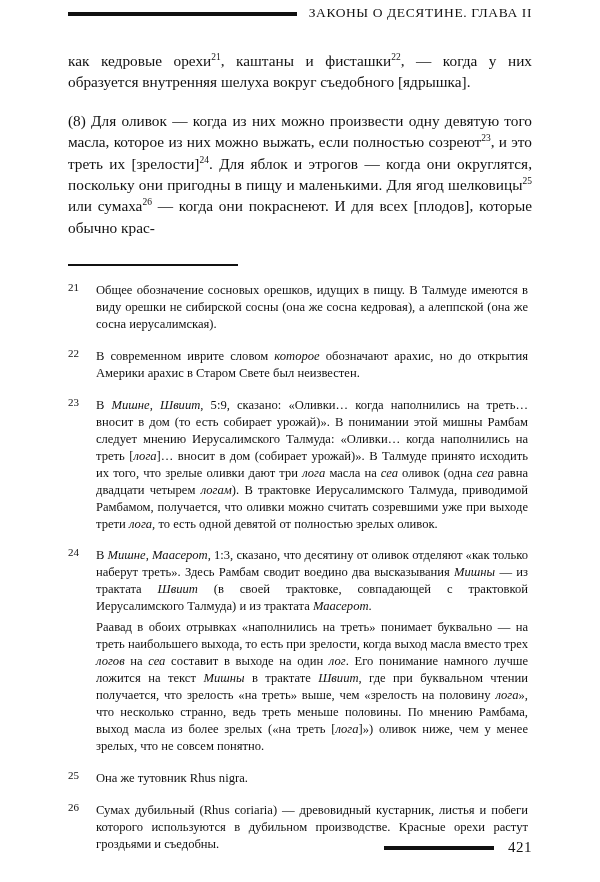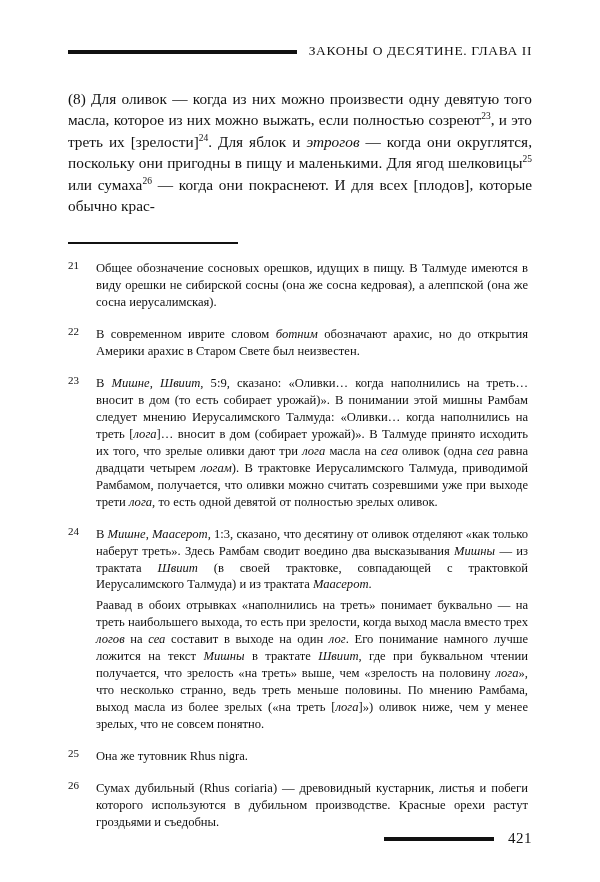--- a/index.html
+++ b/index.html
@@ -21,21 +21,20 @@
     height: 882px;
     box-sizing: border-box;
     padding: 0 68px;
   }
 
   
   .header {
     display: flex;
     align-items: center;
     justify-content: flex-end;
-    padding-top: 38px;
     height: 26px;
   }
   .header-rule {
     flex: 1 1 auto;
     height: 4px;
     background: #111111;
     margin-right: 12px;
     margin-top: 2px;
     max-width: 248px;
   }
@@ -55,21 +54,21 @@
     text-align: justify;
     text-justify: inter-word;
     hyphens: manual;
   }
   .maintext p {
     margin: 0 0 0 0;
   }
   .maintext p.gap {
     margin-top: 17px;
   }
-  .it { font-style: italic; }
+  .it { }
   sup.ref {
     font-size: 9.5px;
     vertical-align: super;
     line-height: 0;
   }
 
   
   .fn-rule {
     margin-top: 26px;
     width: 170px;
@@ -100,21 +99,21 @@
     text-justify: inter-word;
   }
   .fn-body p { margin: 4px; }
   .fn-body p + p { margin-top: 1px; }
 
   
   .footer {
     position: absolute;
     left: 68px;
     right: 68px;
-    bottom: 35px;
+    bottom: 26px;
     display: flex;
     align-items: center;
     justify-content: flex-end;
   }
   .footer-rule {
     width: 110px;
     height: 4px;
     background: #111111;
     margin-right: 14px;
   }
@@ -128,39 +127,40 @@
 <body>
 
 <div class="page">
 
   <div class="header">
     <div class="header-rule"></div>
     <div class="header-title">ЗАКОНЫ О ДЕСЯТИНЕ. ГЛАВА II</div>
   </div>
 
   <div class="maintext">
+    <p><span>как кедровые орехи</span><sup class="ref">21</sup><span>, каштаны и фисташки</span><sup class="ref">22</sup><span>, — когда у них образуется внутренняя шелуха вокруг съедобного [ядрышка].</span></p>
 
     <p class="gap"><span>(8) Для оливок — когда из них можно произвести одну девятую того масла, которое из них можно выжать, если полностью созреют</span><sup class="ref">23</sup><span>, и это треть их [зрелости]</span><sup class="ref">24</sup><span>. Для яблок и </span><span class="it">этрогов</span><span> — когда они округлятся, поскольку они пригодны в пищу и маленькими. Для ягод шелковицы</span><sup class="ref">25</sup><span> или сумаха</span><sup class="ref">26</sup><span> — когда они покраснеют. И для всех [плодов], которые обычно крас-</span></p>
   </div>
 
   <div class="fn-rule"></div>
 
   <div class="footnotes">
 
     <div class="fn">
       <div class="fn-num">21</div>
       <div class="fn-body">
         <p>Общее обозначение сосновых орешков, идущих в пищу. В Талмуде имеются в виду орешки не сибирской сосны (она же сосна кедровая), а алеппской (она же сосна иерусалимская).</p>
       </div>
     </div>
 
     <div class="fn">
       <div class="fn-num">22</div>
       <div class="fn-body">
-        <p>В современном иврите словом <i>ботним</i> обозначают арахис, но до открытия Америки арахис в Старом Свете был неизвестен.</p>
+        <p>В современном иврите словом <i>которое</i> обозначают арахис, но до открытия Америки арахис в Старом Свете был неизвестен.</p>
       </div>
     </div>
 
     <div class="fn">
       <div class="fn-num">23</div>
       <div class="fn-body">
         <p>В <i>Мишне</i>, <i>Швиит</i>, 5:9, сказано: «Оливки… когда наполнились на треть… вносит в дом (то есть собирает урожай)». В понимании этой мишны Рамбам следует мнению Иерусалимского Талмуда: «Оливки… когда наполнились на треть [<i>лога</i>]… вносит в дом (собирает урожай)». В Талмуде принято исходить их того, что зрелые оливки дают три <i>лога</i> масла на <i>сеа</i> оливок (одна <i>сеа</i> равна двадцати четырем <i>логам</i>). В трактовке Иерусалимского Талмуда, приводимой Рамбамом, получается, что оливки можно считать созревшими уже при выходе трети <i>лога</i>, то есть одной девятой от полностью зрелых оливок.</p>
       </div>
     </div>
 

